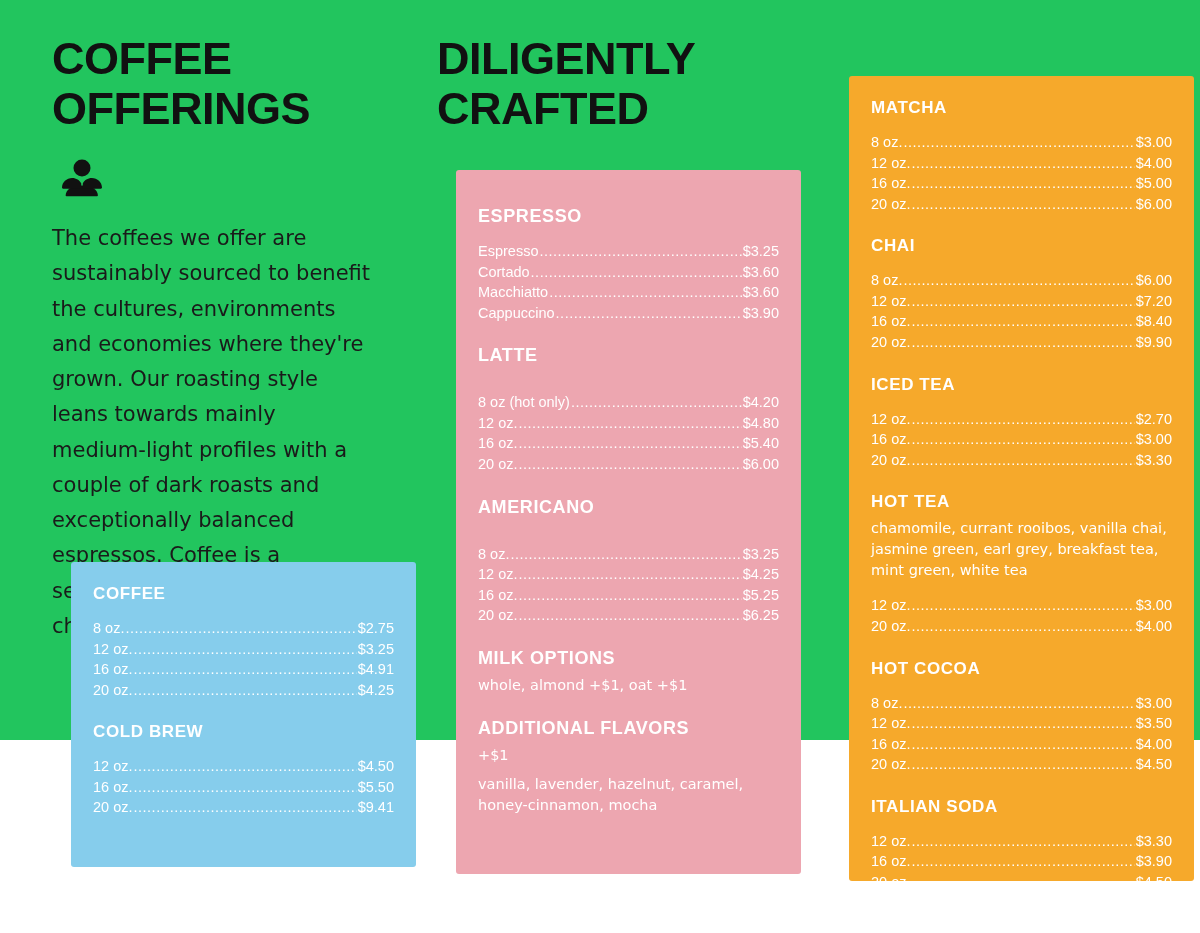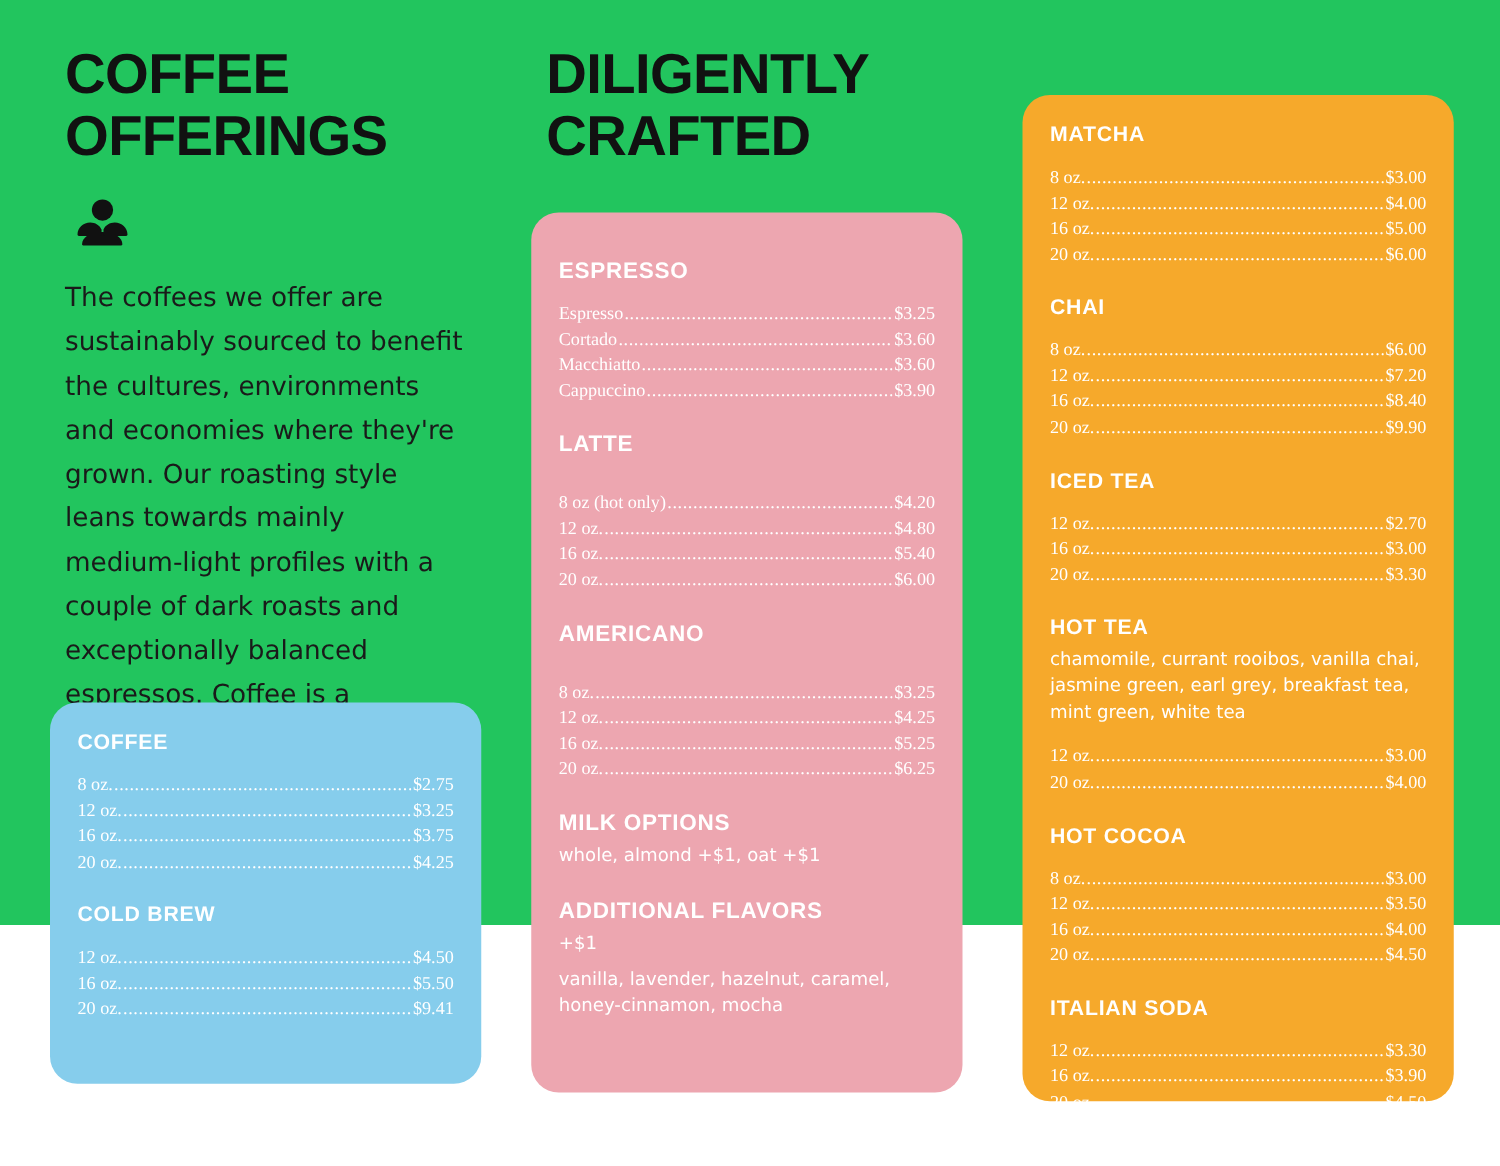--- a/index.html
+++ b/index.html
@@ -48,23 +48,24 @@
     margin-top: 18px;
     font-family: "DejaVu Sans", sans-serif;
     font-size: 21px;
     line-height: 1.68;
     color: #1a1a1a;
     width: 320px;
   }
 
   
   .card {
-    border-radius: 22px;
+    border-radius: 3px;
     color: #ffffff;
     padding: 22px 22px 26px 22px;
+    margin-left: 31px;
   }
   .card-blue {
     position: absolute;
     left: 40px;
     top: 562px;
     width: 345px;
     height: 305px;
     background: #86cdec;
   }
   .card-pink {
@@ -95,21 +96,21 @@
   }
   .card-pink .section-title { font-size: 18px; }
   .section-title.tight { margin-bottom: 6px; }
   .section-block { margin-bottom: 22px; }
   .section-block:last-child { margin-bottom: 0; }
 
   .price-list { margin: 0; padding: 0; list-style: none; }
   .price-row {
     display: flex;
     align-items: baseline;
-    font-family: Liberation Serif, serif;
+    font-family: Liberation Sans, sans-serif;
     font-size: 14.5px;
     line-height: 1.42;
     color: #ffffff;
     white-space: nowrap;
   }
   .price-row .nm { flex: 0 0 auto; }
   .price-row .dots {
     flex: 1 1 auto;
     overflow: hidden;
     white-space: nowrap;
@@ -172,21 +173,21 @@
           <span class="pr">$2.75</span>
         </li>
         <li class="price-row">
           <span class="nm">12 oz.</span>
           <span class="dots">........................................................................</span>
           <span class="pr">$3.25</span>
         </li>
         <li class="price-row">
           <span class="nm">16 oz.</span>
           <span class="dots">........................................................................</span>
-          <span class="pr">$3.75</span>
+          <span class="pr">$4.91</span>
         </li>
         <li class="price-row">
           <span class="nm">20 oz.</span>
           <span class="dots">........................................................................</span>
           <span class="pr">$4.25</span>
         </li>
       </ul>
     </div>
     <div class="section-block">
       <h2 class="section-title">COLD BREW</h2>

